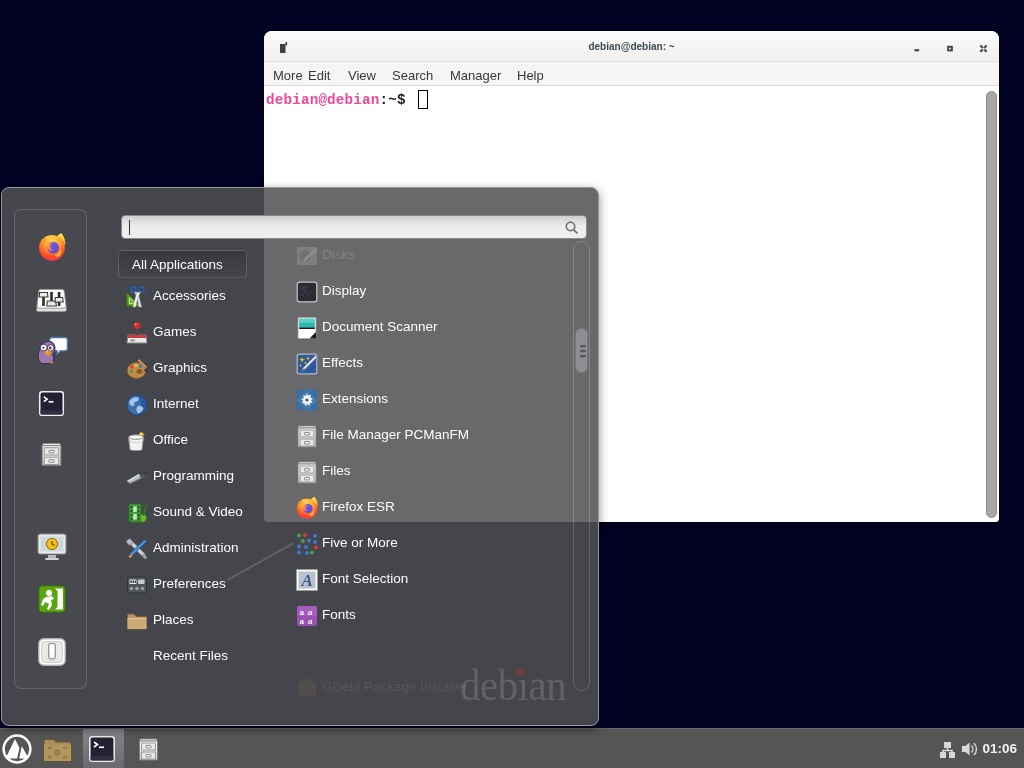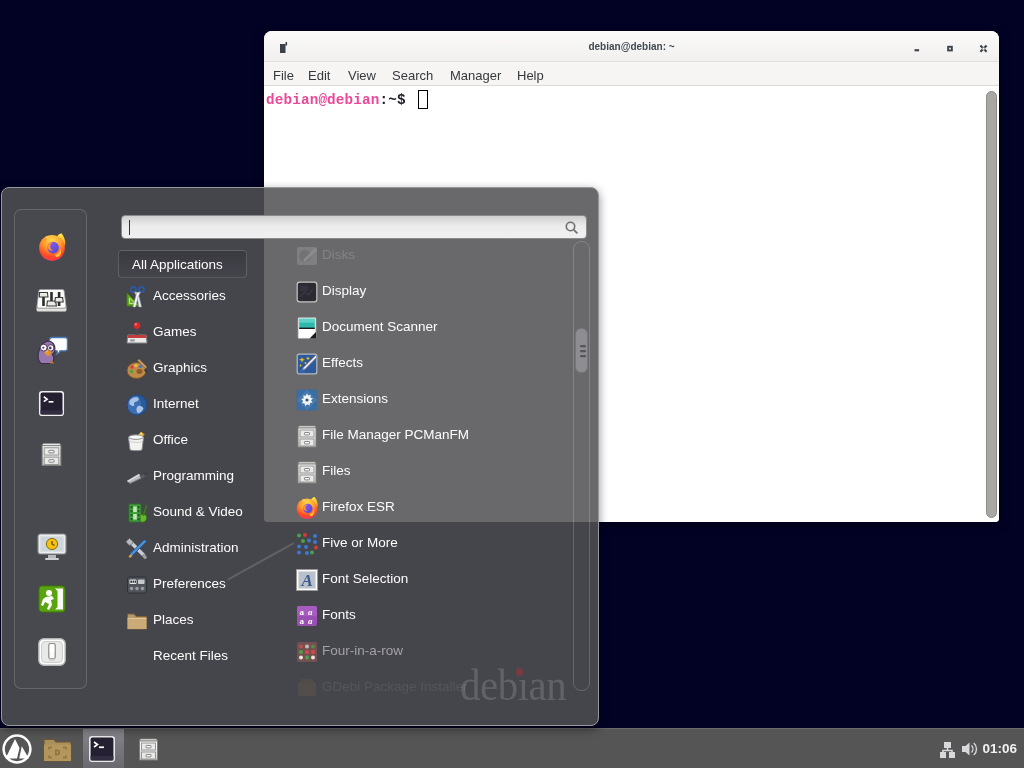--- a/index.html
+++ b/index.html
@@ -170,21 +170,21 @@
       <svg style="right:11px" width="9" height="31" viewBox="0 0 9 31">
         <g stroke="#3c434a" stroke-width="2.1">
             <line x1="1.4" y1="14.6" x2="7.6" y2="20.8"></line>
             <line x1="7.6" y1="14.6" x2="1.4" y2="20.8"></line>
           </g>
         <rect x="3.4" y="16.6" width="2.2" height="2.2" fill="#f4f3f2"></rect>
       </svg>
     </div>
   </div>
   <div id="menubar">
-    <span style="left:9px">File</span>
+    <span style="left:9px">More</span>
     <span style="left:44px">Edit</span>
     <span style="left:84px">View</span>
     <span style="left:128px">Search</span>
     <span style="left:186px">Manager</span>
     <span style="left:253px">Help</span>
   </div>
   <div id="termbody">
     <div id="prompt"><span class="g">debian@debian</span><span class="k">:~$</span></div>
     <div id="cursor"></div>
     <div id="tscroll"></div>
@@ -547,38 +547,20 @@
       <rect x="2" y="2" width="20" height="10" rx="2" fill="#a55cbe"></rect>
       <g font-family="Liberation Serif, serif" font-size="9" fill="#ffffff" font-weight="bold">
         <text x="4.5" y="10.5">a</text>
           <text x="13" y="10.5" font-style="italic">a</text>
         <text x="4.5" y="19.5">a</text>
           <text x="13" y="19.5" font-style="italic">a</text>
       </g>
     </svg>
     <div class="tx">Fonts</div>
   </div>
-  <div class="app" style="top:446px">
-    <svg class="ic" viewBox="0 0 24 24">
-      <rect x="2" y="2" width="20" height="20" rx="1.5" fill="#7d5252" opacity="0.85"></rect>
-      <g>
-        <g opacity="0.8"></g>
-          <circle cx="6" cy="6.5" r="2" fill="#c4504a" opacity="0.8"></circle>
-          <circle cx="12" cy="6.5" r="2" fill="#d8d4d0" opacity="0.8"></circle>
-          <circle cx="18" cy="6.5" r="2" fill="#4e9a48" opacity="0.8"></circle>
-        <circle cx="6" cy="12" r="2" fill="#46a446"></circle>
-          <circle cx="12" cy="12" r="2" fill="#d44a4a"></circle>
-          <circle cx="18" cy="12" r="2" fill="#d44a4a"></circle>
-        <circle cx="6" cy="17.5" r="2" fill="#e8e4e0"></circle>
-          <circle cx="12" cy="17.5" r="2" fill="#46a446"></circle>
-          <circle cx="18" cy="17.5" r="2" fill="#e8e4e0"></circle>
-      </g>
-    </svg>
-    <div class="tx gtx">Four-in-a-row</div>
-  </div>
   <div class="app dim20" style="top:482px">
     <svg class="ic" viewBox="0 0 24 24">
       <rect x="3" y="6" width="18" height="14" rx="2" fill="#c8a050"></rect>
       <rect x="6" y="3" width="12" height="6" rx="1" fill="#b89040"></rect>
     </svg>
     <div class="tx" style="color:#d8d8dc">GDebi Package Installer</div>
   </div>
 
   <div id="mscrolltrack"></div>
   <div id="mscrollthumb"></div>

